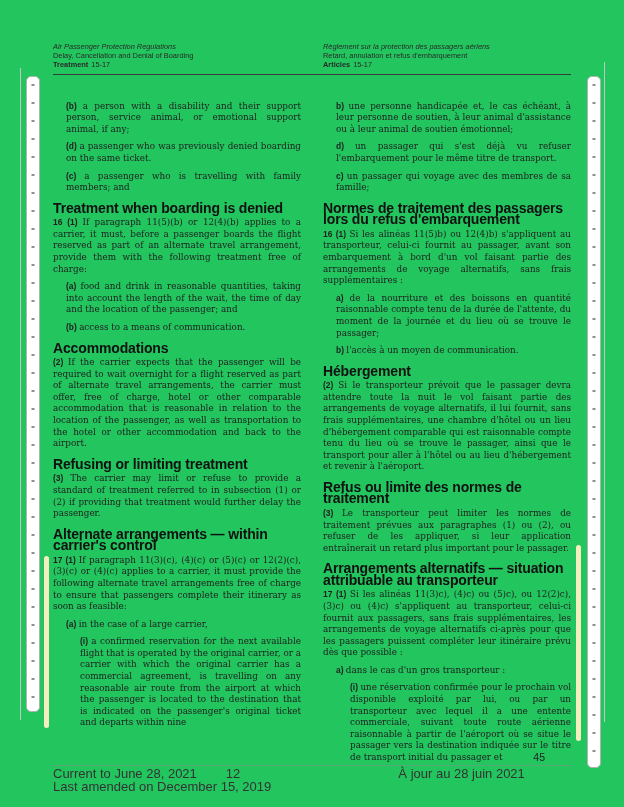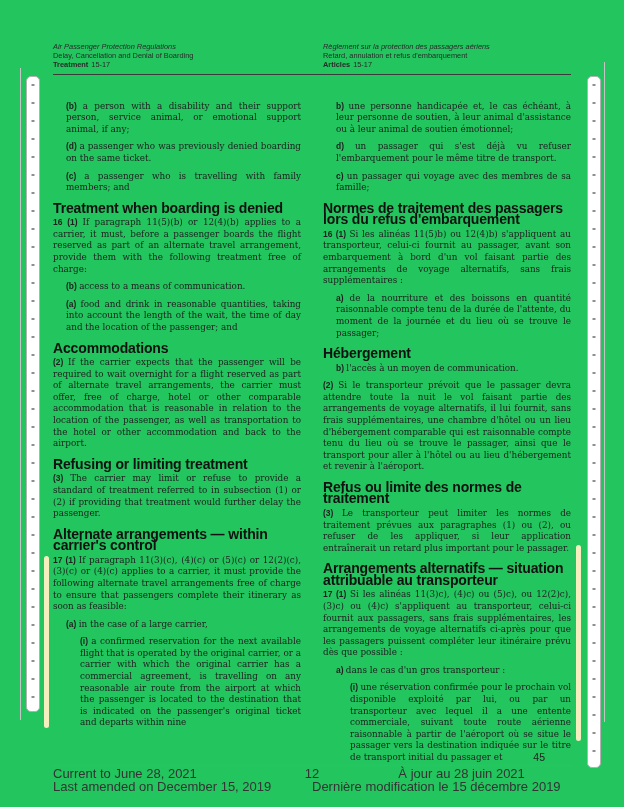--- a/index.html
+++ b/index.html
@@ -41,21 +41,21 @@
   .blk.subitem{margin-left:27px;}
   .lead{font-family:"Liberation Sans",sans-serif;font-weight:bold;font-size:0.96em;}
 
   
   .footer{position:absolute;left:53px;top:751px;width:518px;
         font-family:"Liberation Sans",sans-serif;color:#333;}
   .fpage{text-align:right;padding-right:26px;font-size:10.5px;color:#222;line-height:12px;}
   .frule{border-top:1px dotted #8d8d8d;margin:2px 0 3px 0;}
   .frow{display:flex;font-size:13px;line-height:9px;}
   .frow .fl{flex:1;text-align:left;}
-  .frow .fc{flex:1;text-align:center;}
+  .frow .fc{flex:1;text-align:left;}
   .frow .fr{flex:1;}
   .frow2{margin-top:4px;}
 </style>
 </head>
 <body>
 
 <div class="page">
 
   <div class="edge-line edge-left"></div>
   <div class="edge-line edge-right"></div>
@@ -83,40 +83,40 @@
       </div>
     </div>
 
     <div class="cols">
       <div class="col" id="col-en" lang="en">
           <div class="blk item"><span class="lead">(b)&nbsp;</span>a person with a disability and their support person, service animal, or emotional support animal, if any;</div>
           <div class="blk item"><span class="lead">(d)&nbsp;</span>a passenger who was previously denied boarding on the same ticket.</div>
           <div class="blk item"><span class="lead">(c)&nbsp;</span>a passenger who is travelling with family members; and</div>
           <div class="blk heading">Treatment when boarding is denied</div>
           <div class="blk para"><span class="lead">16 (1)&nbsp;</span>If paragraph 11(5)(b) or 12(4)(b) applies to a carrier, it must, before a passenger boards the flight reserved as part of an alternate travel arrangement, provide them with the following treatment free of charge:</div>
+          <div class="blk item"><span class="lead">(a)&nbsp;</span>food and drink in reasonable quantities, taking into account the length of the wait, the time of day and the location of the passenger; and</div>
           <div class="blk item"><span class="lead">(b)&nbsp;</span>access to a means of communication.</div>
-          <div class="blk item"><span class="lead">(a)&nbsp;</span>food and drink in reasonable quantities, taking into account the length of the wait, the time of day and the location of the passenger; and</div>
           <div class="blk heading">Accommodations</div>
           <div class="blk para"><span class="lead">(2)&nbsp;</span>If the carrier expects that the passenger will be required to wait overnight for a flight reserved as part of alternate travel arrangements, the carrier must offer, free of charge, hotel or other comparable accommodation that is reasonable in relation to the location of the passenger, as well as transportation to the hotel or other accommodation and back to the airport.</div>
           <div class="blk heading">Refusing or limiting treatment</div>
           <div class="blk para"><span class="lead">(3)&nbsp;</span>The carrier may limit or refuse to provide a standard of treatment referred to in subsection (1) or (2) if providing that treatment would further delay the passenger.</div>
           <div class="blk heading">Alternate arrangements — within carrier's control</div>
           <div class="blk para"><span class="lead">17 (1)&nbsp;</span>If paragraph 11(3)(c), (4)(c) or (5)(c) or 12(2)(c), (3)(c) or (4)(c) applies to a carrier, it must provide the following alternate travel arrangements free of charge to ensure that passengers complete their itinerary as soon as feasible:</div>
           <div class="blk item"><span class="lead">(a)&nbsp;</span>in the case of a large carrier,</div>
           <div class="blk subitem"><span class="lead">(i)&nbsp;</span>a confirmed reservation for the next available flight that is operated by the original carrier, or a carrier with which the original carrier has a commercial agreement, is travelling on any reasonable air route from the airport at which the passenger is located to the destination that is indicated on the passenger's original ticket and departs within nine</div>
         </div>
       <div class="col" id="col-fr" lang="fr">
           <div class="blk item"><span class="lead">b)&nbsp;</span>une personne handicapée et, le cas échéant, à leur personne de soutien, à leur animal d'assistance ou à leur animal de soutien émotionnel;</div>
           <div class="blk item"><span class="lead">d)&nbsp;</span>un passager qui s'est déjà vu refuser l'embarquement pour le même titre de transport.</div>
           <div class="blk item"><span class="lead">c)&nbsp;</span>un passager qui voyage avec des membres de sa famille;</div>
           <div class="blk heading">Normes de traitement des passagers lors du refus d'embarquement</div>
           <div class="blk para"><span class="lead">16 (1)&nbsp;</span>Si les alinéas 11(5)b) ou 12(4)b) s'appliquent au transporteur, celui-ci fournit au passager, avant son embarquement à bord d'un vol faisant partie des arrangements de voyage alternatifs, sans frais supplémentaires :</div>
           <div class="blk item"><span class="lead">a)&nbsp;</span>de la nourriture et des boissons en quantité raisonnable compte tenu de la durée de l'attente, du moment de la journée et du lieu où se trouve le passager;</div>
+          <div class="blk item"><span class="lead">b)&nbsp;</span>l'accès à un moyen de communication.</div>
           <div class="blk heading">Hébergement</div>
-          <div class="blk item"><span class="lead">b)&nbsp;</span>l'accès à un moyen de communication.</div>
           <div class="blk para"><span class="lead">(2)&nbsp;</span>Si le transporteur prévoit que le passager devra attendre toute la nuit le vol faisant partie des arrangements de voyage alternatifs, il lui fournit, sans frais supplémentaires, une chambre d'hôtel ou un lieu d'hébergement comparable qui est raisonnable compte tenu du lieu où se trouve le passager, ainsi que le transport pour aller à l'hôtel ou au lieu d'hébergement et revenir à l'aéroport.</div>
           <div class="blk heading">Refus ou limite des normes de traitement</div>
           <div class="blk para"><span class="lead">(3)&nbsp;</span>Le transporteur peut limiter les normes de traitement prévues aux paragraphes (1) ou (2), ou refuser de les appliquer, si leur application entraînerait un retard plus important pour le passager.</div>
           <div class="blk heading">Arrangements alternatifs — situation attribuable au transporteur</div>
           <div class="blk para"><span class="lead">17 (1)&nbsp;</span>Si les alinéas 11(3)c), (4)c) ou (5)c), ou 12(2)c), (3)c) ou (4)c) s'appliquent au transporteur, celui-ci fournit aux passagers, sans frais supplémentaires, les arrangements de voyage alternatifs ci-après pour que les passagers puissent compléter leur itinéraire prévu dès que possible :</div>
           <div class="blk item"><span class="lead">a)&nbsp;</span>dans le cas d'un gros transporteur :</div>
           <div class="blk subitem"><span class="lead">(i)&nbsp;</span>une réservation confirmée pour le prochain vol disponible exploité par lui, ou par un transporteur avec lequel il a une entente commerciale, suivant toute route aérienne raisonnable à partir de l'aéroport où se situe le passager vers la destination indiquée sur le titre de transport initial du passager et</div>
         </div>
     </div>
 
@@ -125,17 +125,16 @@
   <div class="footer">
     <div class="fpage">45</div>
     <div class="frule"></div>
     <div class="frow">
       <span class="fl">Current to June 28, 2021</span>
       <span class="fc">12</span>
       <span class="fr">À jour au 28 juin 2021</span>
     </div>
     <div class="frow frow2">
       <span class="fl">Last amended on December 15, 2019</span>
-      <span class="fr">Dernière modification le 15 décembre 2019</span>
     </div>
   </div>
 
 </div>
 
 </body></html>

